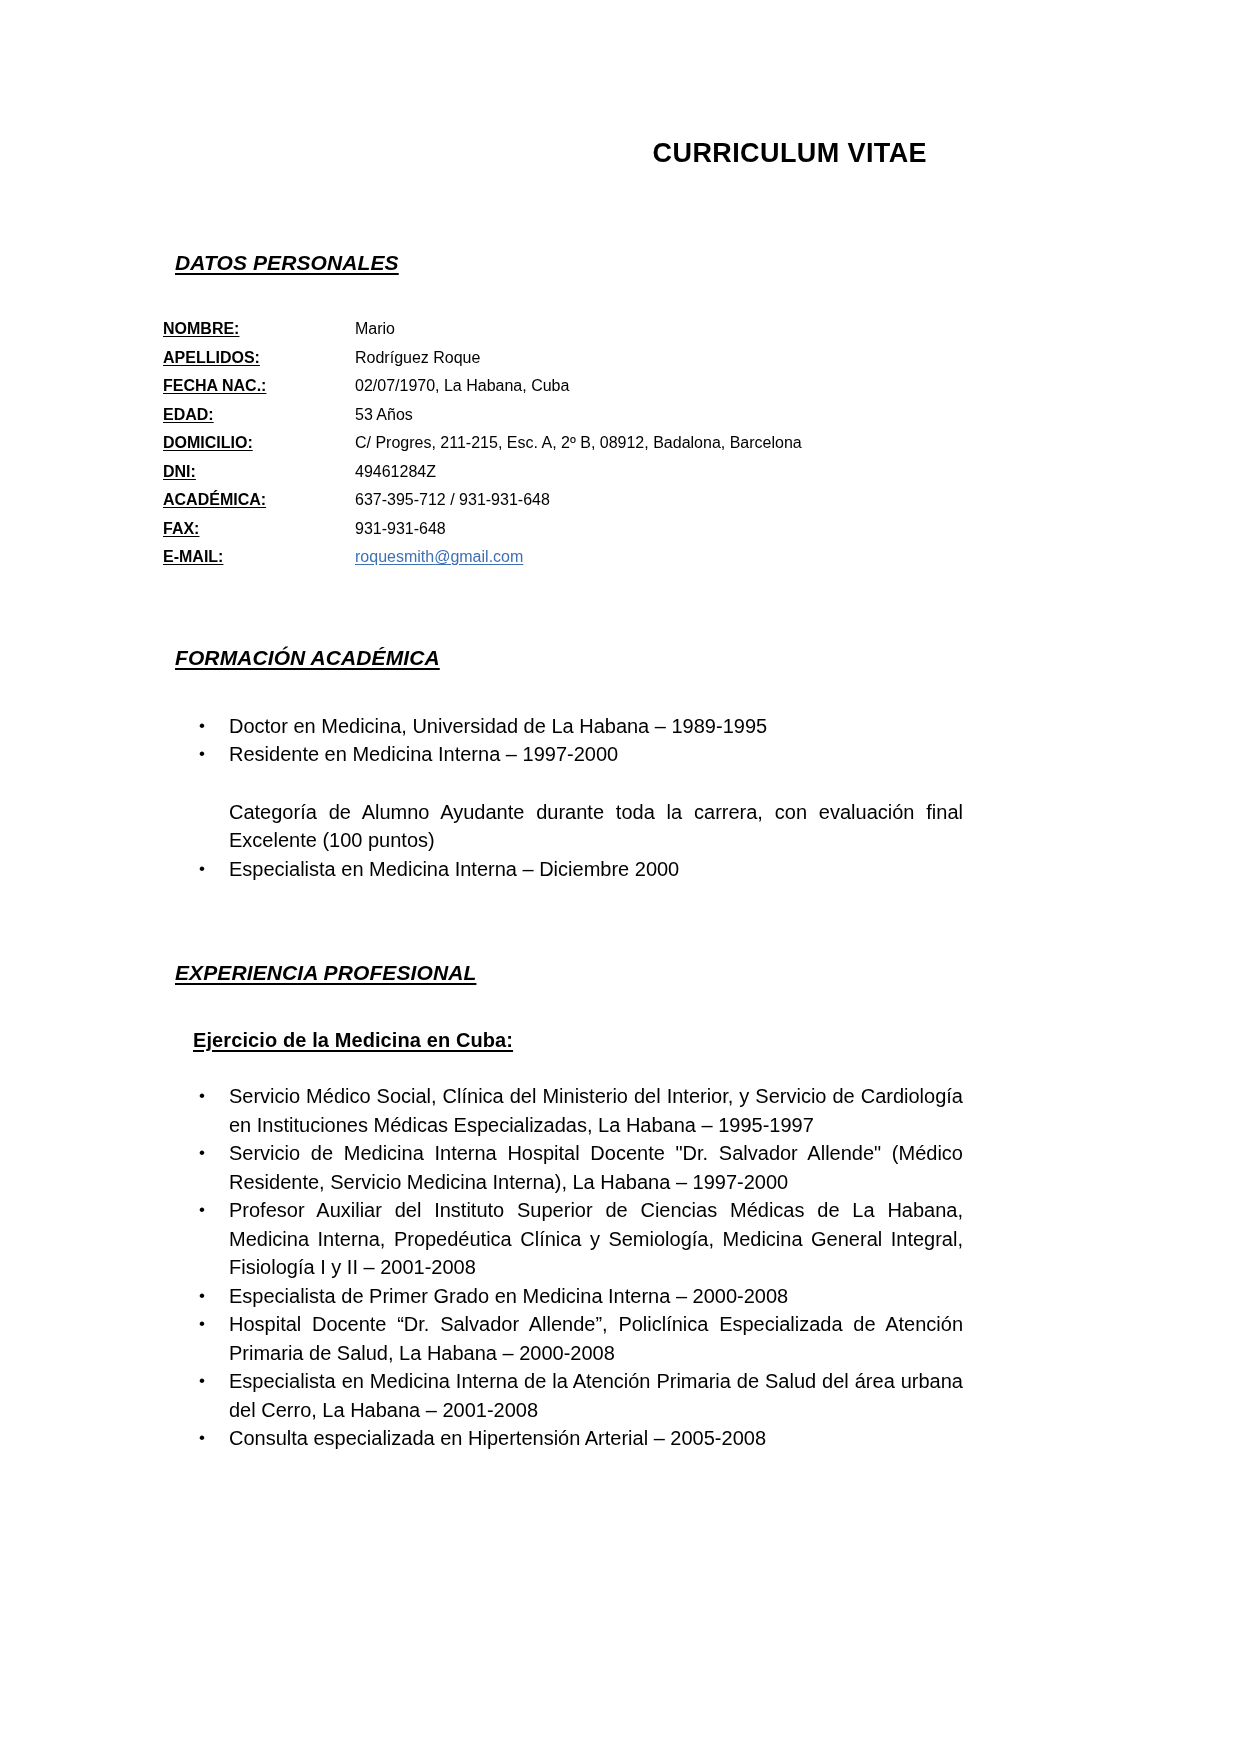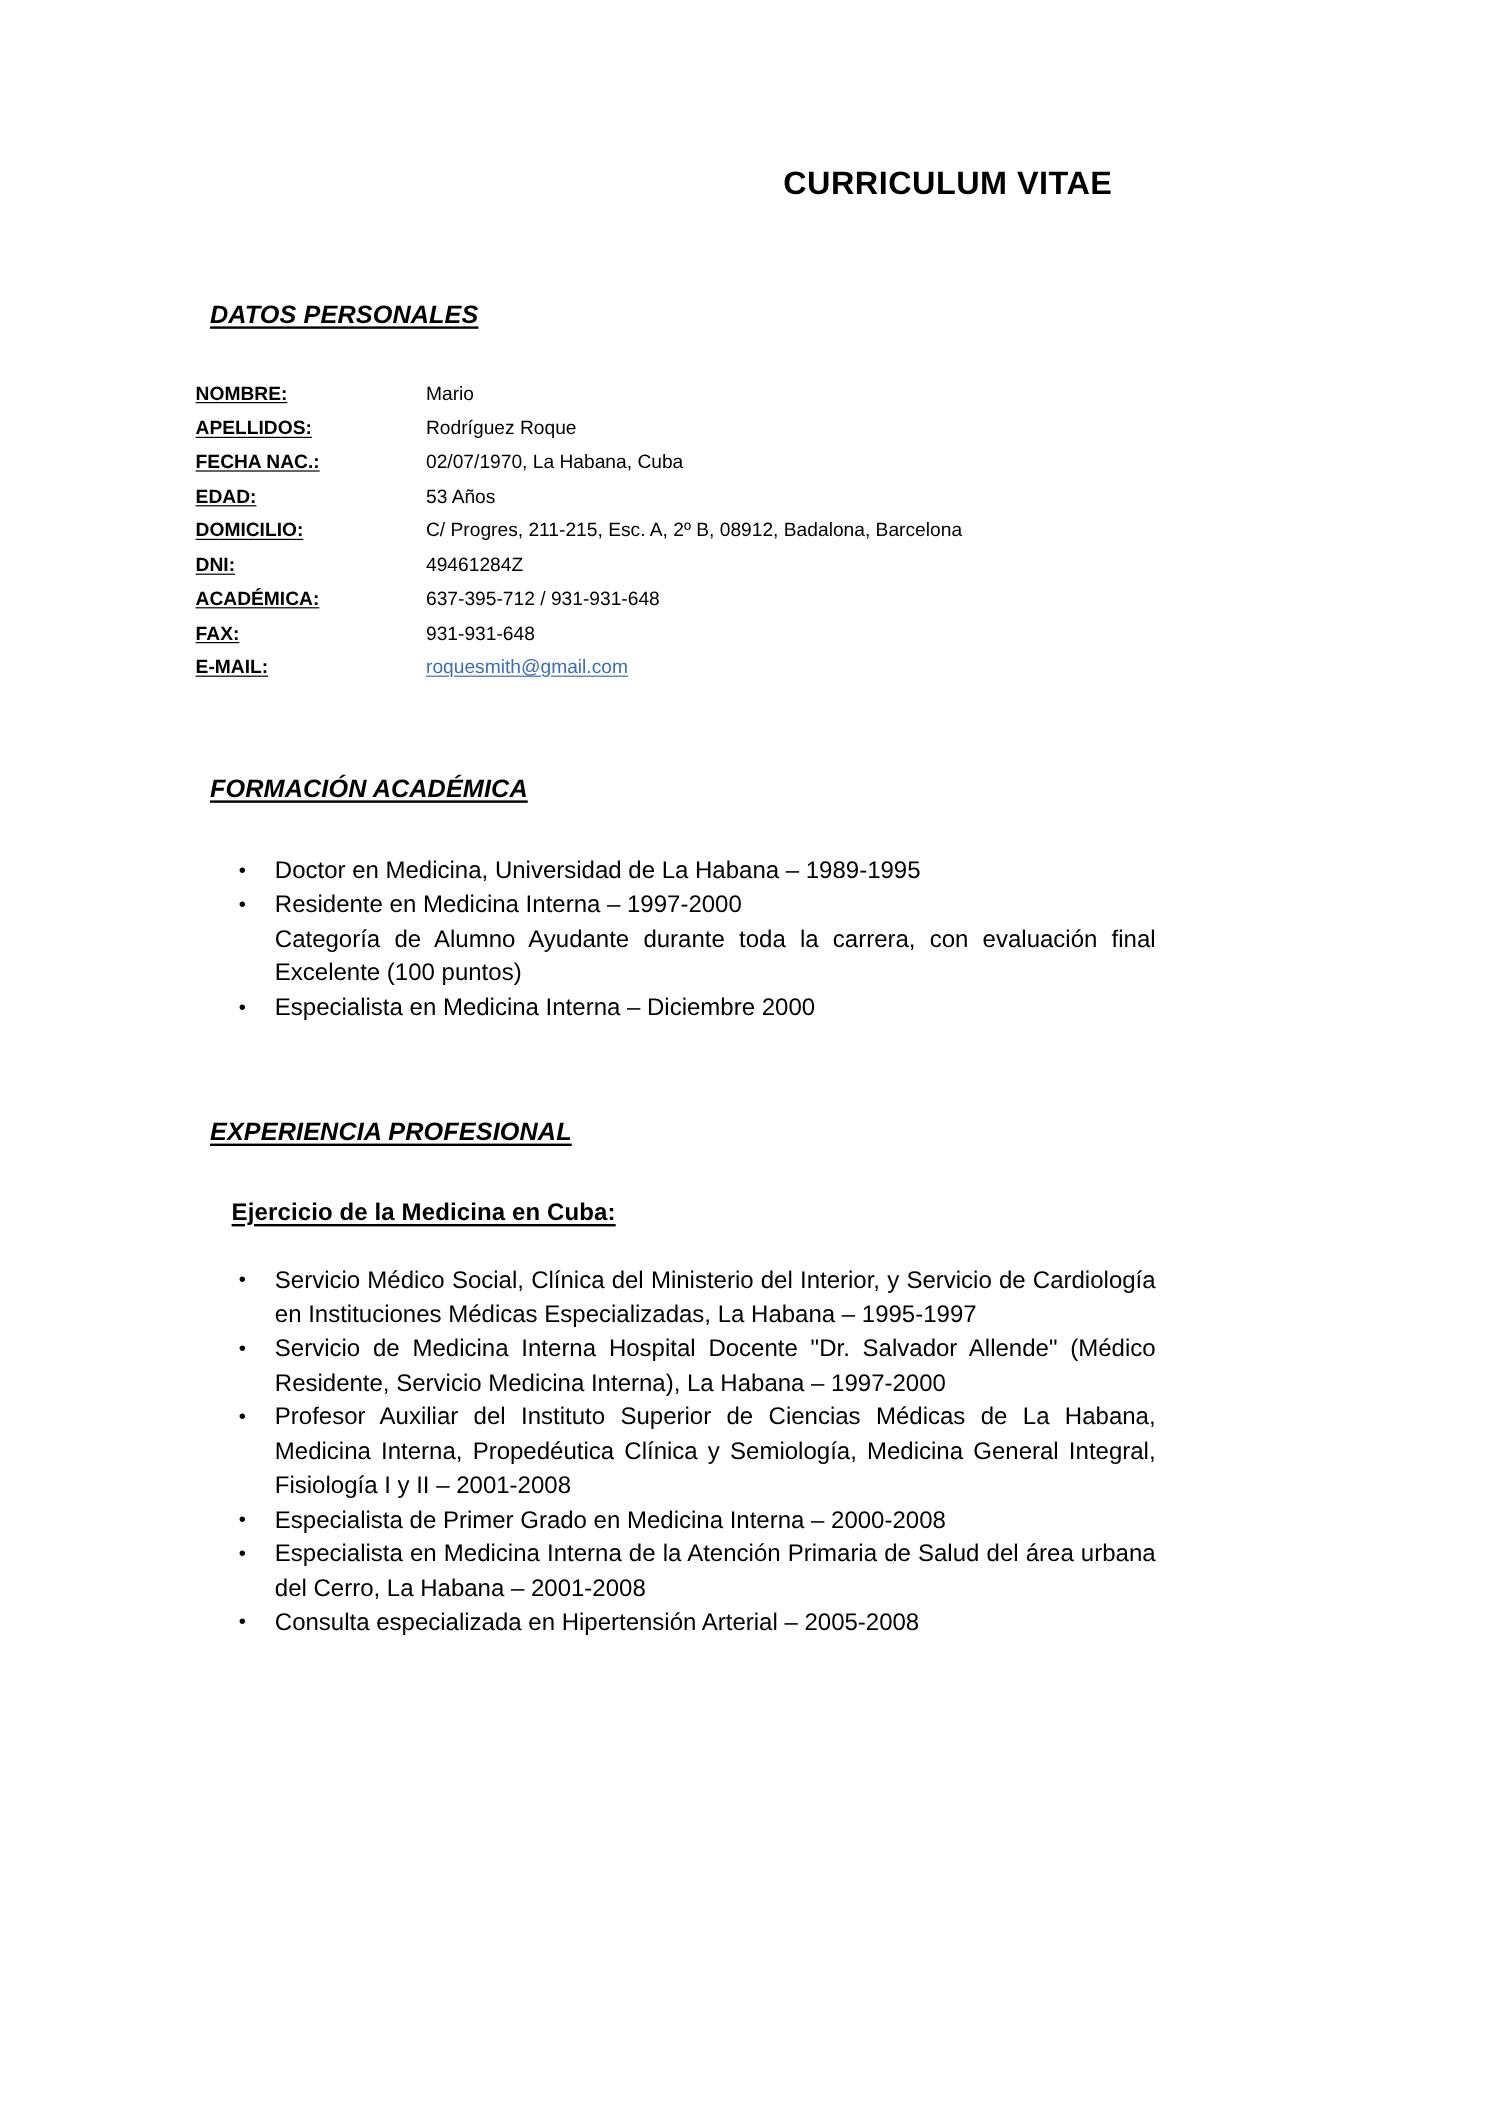--- a/index.html
+++ b/index.html
@@ -113,20 +113,21 @@
     content: "\2022";
     position: absolute;
     left: 36px;
     top: -1px;
     font-size: 17px;
     line-height: 30px;
   }
   ul.bullets > li .sub-line {
     display: block;
     text-align: justify;
+    margin-top: 29px;
   }
   .exp-list > li { padding-left: 66px; }
 </style>
 </head>
 <body>
 
 <div class="page">
   <div class="content">
 
     <h1 class="doc-title">CURRICULUM VITAE</h1>
@@ -201,18 +202,19 @@
 
     <h3 class="sub-heading">Ejercicio de la Medicina en Cuba:</h3>
 
     <div class="gap-after-sub"></div>
 
     <ul class="bullets exp-list">
       <li>Servicio Médico Social, Clínica del Ministerio del Interior, y Servicio de Cardiología en Instituciones Médicas Especializadas, La Habana – 1995-1997</li>
       <li>Servicio de Medicina Interna Hospital Docente "Dr. Salvador Allende" (Médico Residente, Servicio Medicina Interna), La Habana – 1997-2000</li>
       <li>Profesor Auxiliar del Instituto Superior de Ciencias Médicas de La Habana, Medicina Interna, Propedéutica Clínica y Semiología, Medicina General Integral, Fisiología I y II – 2001-2008</li>
       <li>Especialista de Primer Grado en Medicina Interna – 2000-2008</li>
+      <li>Hospital Docente “Dr. Salvador Allende”, Policlínica Especializada de Atención Primaria de Salud, La Habana – 2000-2008</li>
       <li>Especialista en Medicina Interna de la Atención Primaria de Salud del área urbana del Cerro, La Habana – 2001-2008</li>
       <li>Consulta especializada en Hipertensión Arterial – 2005-2008</li>
     </ul>
 
   </div>
 </div>
 
 </body></html>

